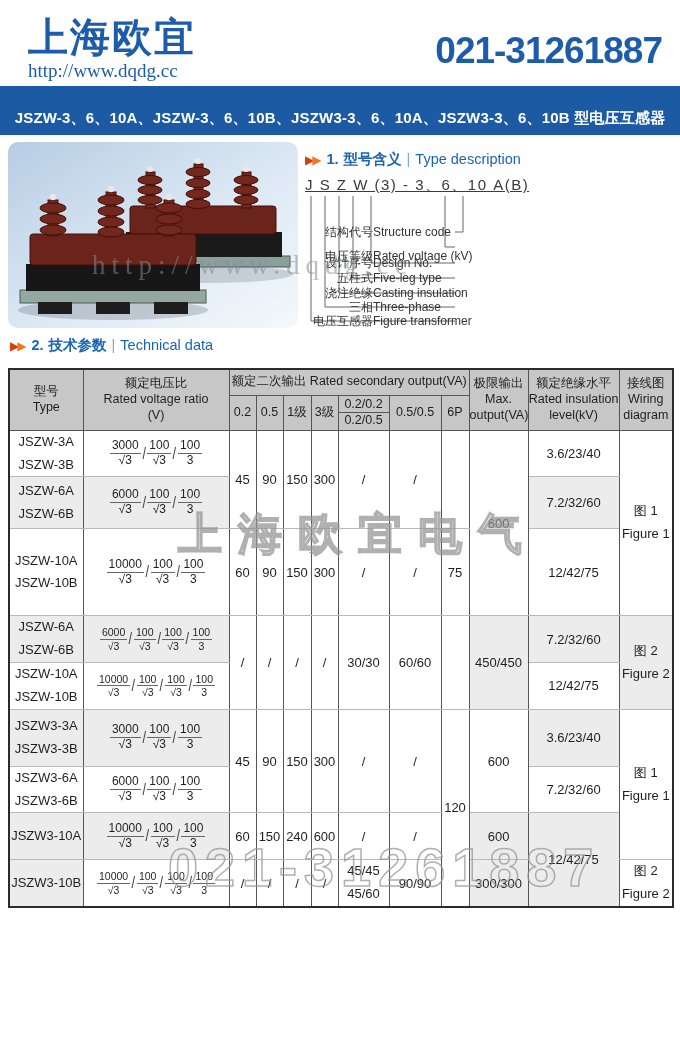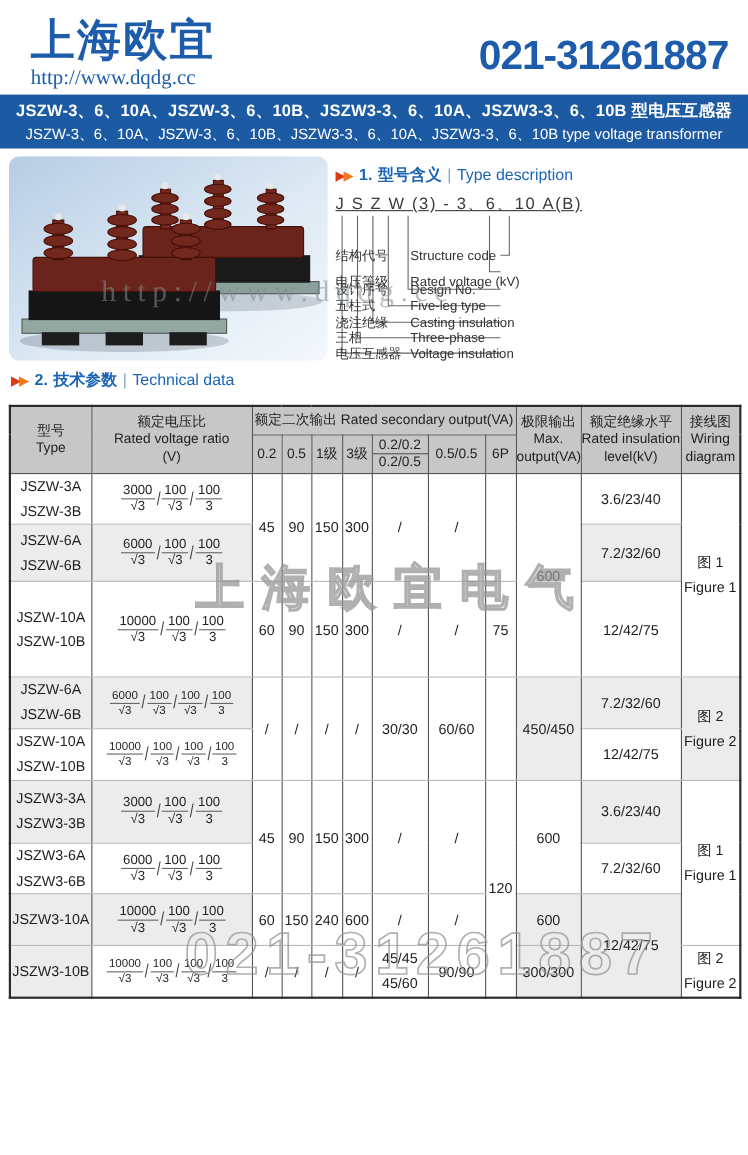--- a/index.html
+++ b/index.html
@@ -5,36 +5,36 @@
   html,body{margin:0;padding:0;background:#fff;}
   .page{position:relative;width:680px;height:1050px;background:#fff;overflow:hidden;
         font-family:"Liberation Sans","DejaVu Sans",sans-serif;color:#222;}
   
   .logo{position:absolute;left:28px;top:16px;}
   .logo-text{font-size:40px;font-weight:bold;color:#1d5cab;letter-spacing:2px;line-height:1.05;}
   .logo-url{font-family:"Liberation Serif","DejaVu Serif",serif;font-size:19px;color:#1d5cab;margin-top:2px;}
   .phone{position:absolute;right:18px;top:30px;font-size:37px;font-weight:bold;color:#1d5cab;letter-spacing:-1px;}
   
   .banner{position:absolute;left:0;top:86px;width:680px;height:49px;background:#1d5aa4;color:#fff;text-align:center;}
-  .banner .l1{font-size:15px;font-weight:bold;padding-top:5px;letter-spacing:0.2px;}
+  .banner .l1{font-size:15px;font-weight:bold;padding-top:23px;letter-spacing:0.2px;}
   .banner .l2{font-size:13.5px;padding-top:3px;}
   
   .photo{position:absolute;left:8px;top:142px;width:290px;height:186px;}
   
   .typedesc{position:absolute;left:305px;top:150px;width:372px;height:180px;}
   .sec-h{display:flex;align-items:baseline;gap:5px;font-size:14.5px;white-space:nowrap;}
   .arrow1{color:#dd3a10;font-size:12px;}
   .arrow2{color:#f0791e;font-size:12px;margin-left:-7px;}
   .sec-num,.sec-cn{color:#1a64b5;font-weight:bold;}
   .sec-div{color:#7aa7d4;}
   .sec-en{color:#1a64b5;}
   .model-code{position:absolute;left:0;top:26px;font-size:15px;color:#3a3a3a;letter-spacing:1.5px;white-space:nowrap;text-decoration:underline;}
   .connector{position:absolute;left:0;top:46px;}
   .leg-row{position:absolute;font-size:12px;color:#333;white-space:nowrap;line-height:12px;}
-  .leg-cn{display:inline-block;width:68px;}
+  .leg-cn{display:inline-block;width:68px;text-align:right;}
   
   .sec2{position:absolute;left:10px;top:336px;}
   
   .wm{position:absolute;pointer-events:none;}
   .wm-url{left:92px;top:250px;font-family:"Liberation Serif","DejaVu Serif",serif;font-size:27px;
           color:rgba(130,140,150,0.55);letter-spacing:6px;white-space:nowrap;}
   .wm-outline{color:transparent;-webkit-text-stroke:1.5px rgba(150,150,150,0.75);white-space:nowrap;}
   .wm-mid{left:178px;top:505px;font-size:44px;letter-spacing:16px;font-weight:bold;}
   .wm-bot{left:168px;top:836px;font-size:54px;letter-spacing:7px;font-weight:bold;}
   
@@ -175,21 +175,21 @@
     <div class="leg-row" style="top:122px">
       <span class="leg-cn">五柱式</span><span class="leg-en">Five-leg type</span>
     </div>
     <div class="leg-row" style="top:137px">
       <span class="leg-cn">浇注绝缘</span><span class="leg-en">Casting insulation</span>
     </div>
     <div class="leg-row" style="top:151px">
       <span class="leg-cn">三相</span><span class="leg-en">Three-phase</span>
     </div>
     <div class="leg-row" style="top:165px">
-      <span class="leg-cn">电压互感器</span><span class="leg-en">Voltage insulation</span>
+      <span class="leg-cn">电压互感器</span><span class="leg-en">Figure transformer</span>
     </div>
   </div>
 
   <div class="sec2 sec-h">
     <span class="arrow1">▶</span>
       <span class="arrow2">▶</span>
     <span class="sec-num">2.</span>
     <span class="sec-cn">技术参数</span>
     <span class="sec-div">|</span>
     <span class="sec-en">Technical data</span>

